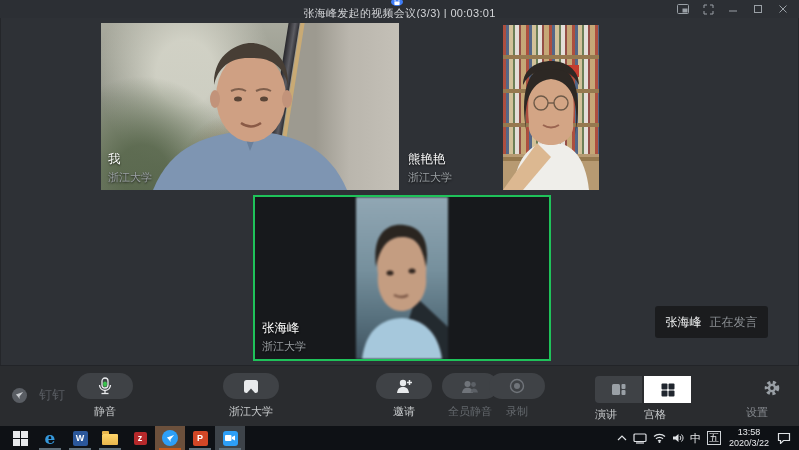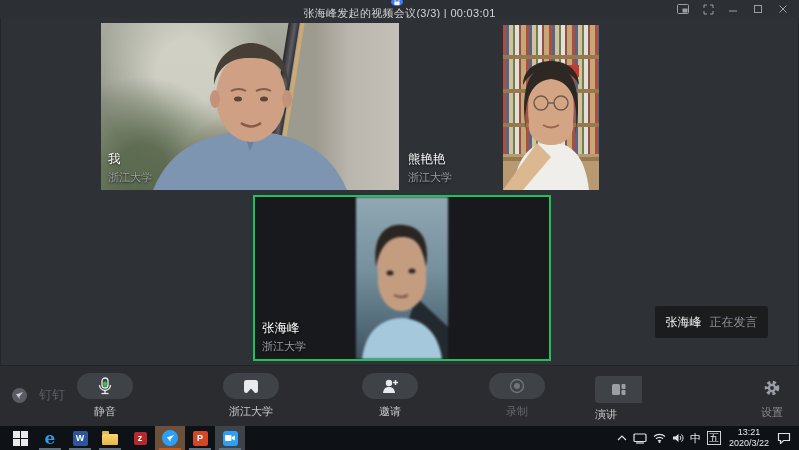--- a/index.html
+++ b/index.html
@@ -83,21 +83,21 @@
   .tb-hangup .pill { width:64px; height:31px; border-radius:16px; background:#fb5b27; margin-top:-2px; }
   .tb-hangup .tb-label { margin-top:4px; }
 
   .view-btn { position:absolute; top:10px; width:47px; text-align:left; cursor:pointer; }
   .seg { width:47px; height:27px; background:#3f4246; display:flex; align-items:center; justify-content:center; }
   .seg-first { border-radius:4px 0 0 4px; }
   .seg-last  { border-radius:0 4px 4px 0; }
   .seg-active { background:#ffffff; }
   .view-btn .tb-label { margin-top:4px; }
 
-  .settings-btn { position:absolute; top:8px; left:746px; width:52px; text-align:center; cursor:pointer; }
+  .settings-btn { position:absolute; top:8px; left:746px; width:52px; cursor:pointer; }
   .settings-btn .seg-none { height:27px; display:flex; align-items:center; justify-content:center; }
   .settings-btn .tb-label { color:#85898e; margin-top:4px; }
 
   
   .taskbar { position:absolute; left:0; top:426px; width:799px; height:24px; background:#0e1115; }
   .tb-slot { position:absolute; top:0; width:30px; height:24px; display:flex; align-items:center;
              justify-content:center; cursor:pointer; }
   .tb-slot .underline { position:absolute; bottom:0; left:4px; width:22px; height:2px; background:#5f6e78; }
   .slot-ding { background:#6b503c; } .slot-ding .underline { background:#c2591e; }
   .slot-meet { background:#3d4349; }
@@ -267,31 +267,42 @@
       <div class="pill">
           <svg width="16" height="15" viewBox="0 0 16 15">
         <rect x="1" y="1" width="14" height="13" rx="2.5" fill="#e8eaec"></rect>
         <path d="M4,14 L8,9.5 L12,14 Z" fill="#3f4246"></path>
       </svg>
         </div>
       <span class="tb-label">浙江大学</span>
     </div>
 
 
-    <div class="tb-btn" style="left:354px">
+    <div class="tb-btn" style="left:368px">
       <div class="pill">
           <svg width="17" height="16" viewBox="0 0 17 16">
         <circle cx="7" cy="5" r="3.2" fill="#e8eaec"></circle>
         <path d="M1,15 C1.5,10.5 4,9 7,9 C10,9 12.5,10.5 13,15 Z" fill="#e8eaec"></path>
         <path d="M13.5,2 v5 M11,4.5 h5" stroke="#e8eaec" stroke-width="1.5"></path>
       </svg>
         </div>
       <span class="tb-label">邀请</span>
     </div>
 
+    <div class="tb-btn disabled" style="left:434px">
+      <div class="pill">
+          <svg width="18" height="15" viewBox="0 0 18 15">
+        <circle cx="6.5" cy="5" r="3" fill="#70747a"></circle>
+        <path d="M1,14 C1.5,10 4,8.8 6.5,8.8 C9,8.8 11.5,10 12,14 Z" fill="#70747a"></path>
+        <circle cx="12.5" cy="5.5" r="2.4" fill="#5c6066"></circle>
+        <path d="M9.5,13.5 C10,10.5 11.5,9.5 12.8,9.5 C15,9.5 16.5,11 17,13.5 Z" fill="#5c6066"></path>
+      </svg>
+        </div>
+      <span class="tb-label">全员静音</span>
+    </div>
 
     <div class="tb-btn disabled" style="left:481px">
       <div class="pill">
           <svg width="16" height="16" viewBox="0 0 16 16">
         <circle cx="8" cy="8" r="6.5" fill="none" stroke="#70747a" stroke-width="1.4"></circle>
         <circle cx="8" cy="8" r="3" fill="#70747a"></circle>
       </svg>
         </div>
       <span class="tb-label">录制</span>
     </div>
@@ -300,20 +311,31 @@
       <div class="seg seg-first">
           <svg width="15" height="13" viewBox="0 0 15 13">
         <rect x="1" y="1" width="8" height="11" rx="1.5" fill="#9aa0a6"></rect>
         <rect x="10.5" y="1" width="4" height="5" rx="1" fill="#9aa0a6"></rect>
         <rect x="10.5" y="7" width="4" height="5" rx="1" fill="#9aa0a6"></rect>
       </svg>
         </div>
       <span class="tb-label">演讲</span>
     </div>
 
+    <div class="view-btn" style="left:644px">
+      <div class="seg seg-active">
+          <svg width="14" height="14" viewBox="0 0 14 14">
+        <rect x="0.5" y="0.5" width="6" height="6" rx="1" fill="#20262e"></rect>
+        <rect x="7.5" y="0.5" width="6" height="6" rx="1" fill="#20262e"></rect>
+        <rect x="0.5" y="7.5" width="6" height="6" rx="1" fill="#20262e"></rect>
+        <rect x="7.5" y="7.5" width="6" height="6" rx="1" fill="#20262e"></rect>
+      </svg>
+        </div>
+      <span class="tb-label">宫格</span>
+    </div>
 
 
     <div class="settings-btn">
       <div class="seg-none">
           <svg width="16" height="16" viewBox="0 0 16 16">
         <circle cx="8" cy="8" r="5.6" fill="none" stroke="#9aa0a6" stroke-width="3.4" stroke-dasharray="2.9 2.4"></circle>
         <circle cx="8" cy="8" r="4.2" fill="#9aa0a6"></circle>
         <circle cx="8" cy="8" r="1.9" fill="#2a2c2f"></circle>
       </svg>
         </div>
@@ -387,21 +409,21 @@
       </span>
       <span class="tray-item">
         <svg width="12" height="10" viewBox="0 0 12 10">
             <path d="M1,3.5 h2.5 L6.5,1 v8 L3.5,6.5 H1 Z" fill="#dfe2e5"></path>
             <path d="M8,3 a3,3 0 010,4 M9.5,1.5 a5.2,5.2 0 010,7" fill="none" stroke="#dfe2e5" stroke-width="1"></path>
           </svg>
       </span>
       <span class="tray-item ime-zh">中</span>
       <span class="tray-item ime-box">五</span>
       <span class="clock">
-        <span>13:21</span><br>
+        <span>13:58</span><br>
         <span>2020/3/22</span>
       </span>
       <span class="tray-item">
         <svg width="14" height="12" viewBox="0 0 14 12">
             <path d="M1.5,1.5 h11 v7 h-6 l-3,3 v-3 h-2 Z" fill="none" stroke="#dfe2e5" stroke-width="1.2"></path>
           </svg>
       </span>
     </div>
   </div>
 </div>

